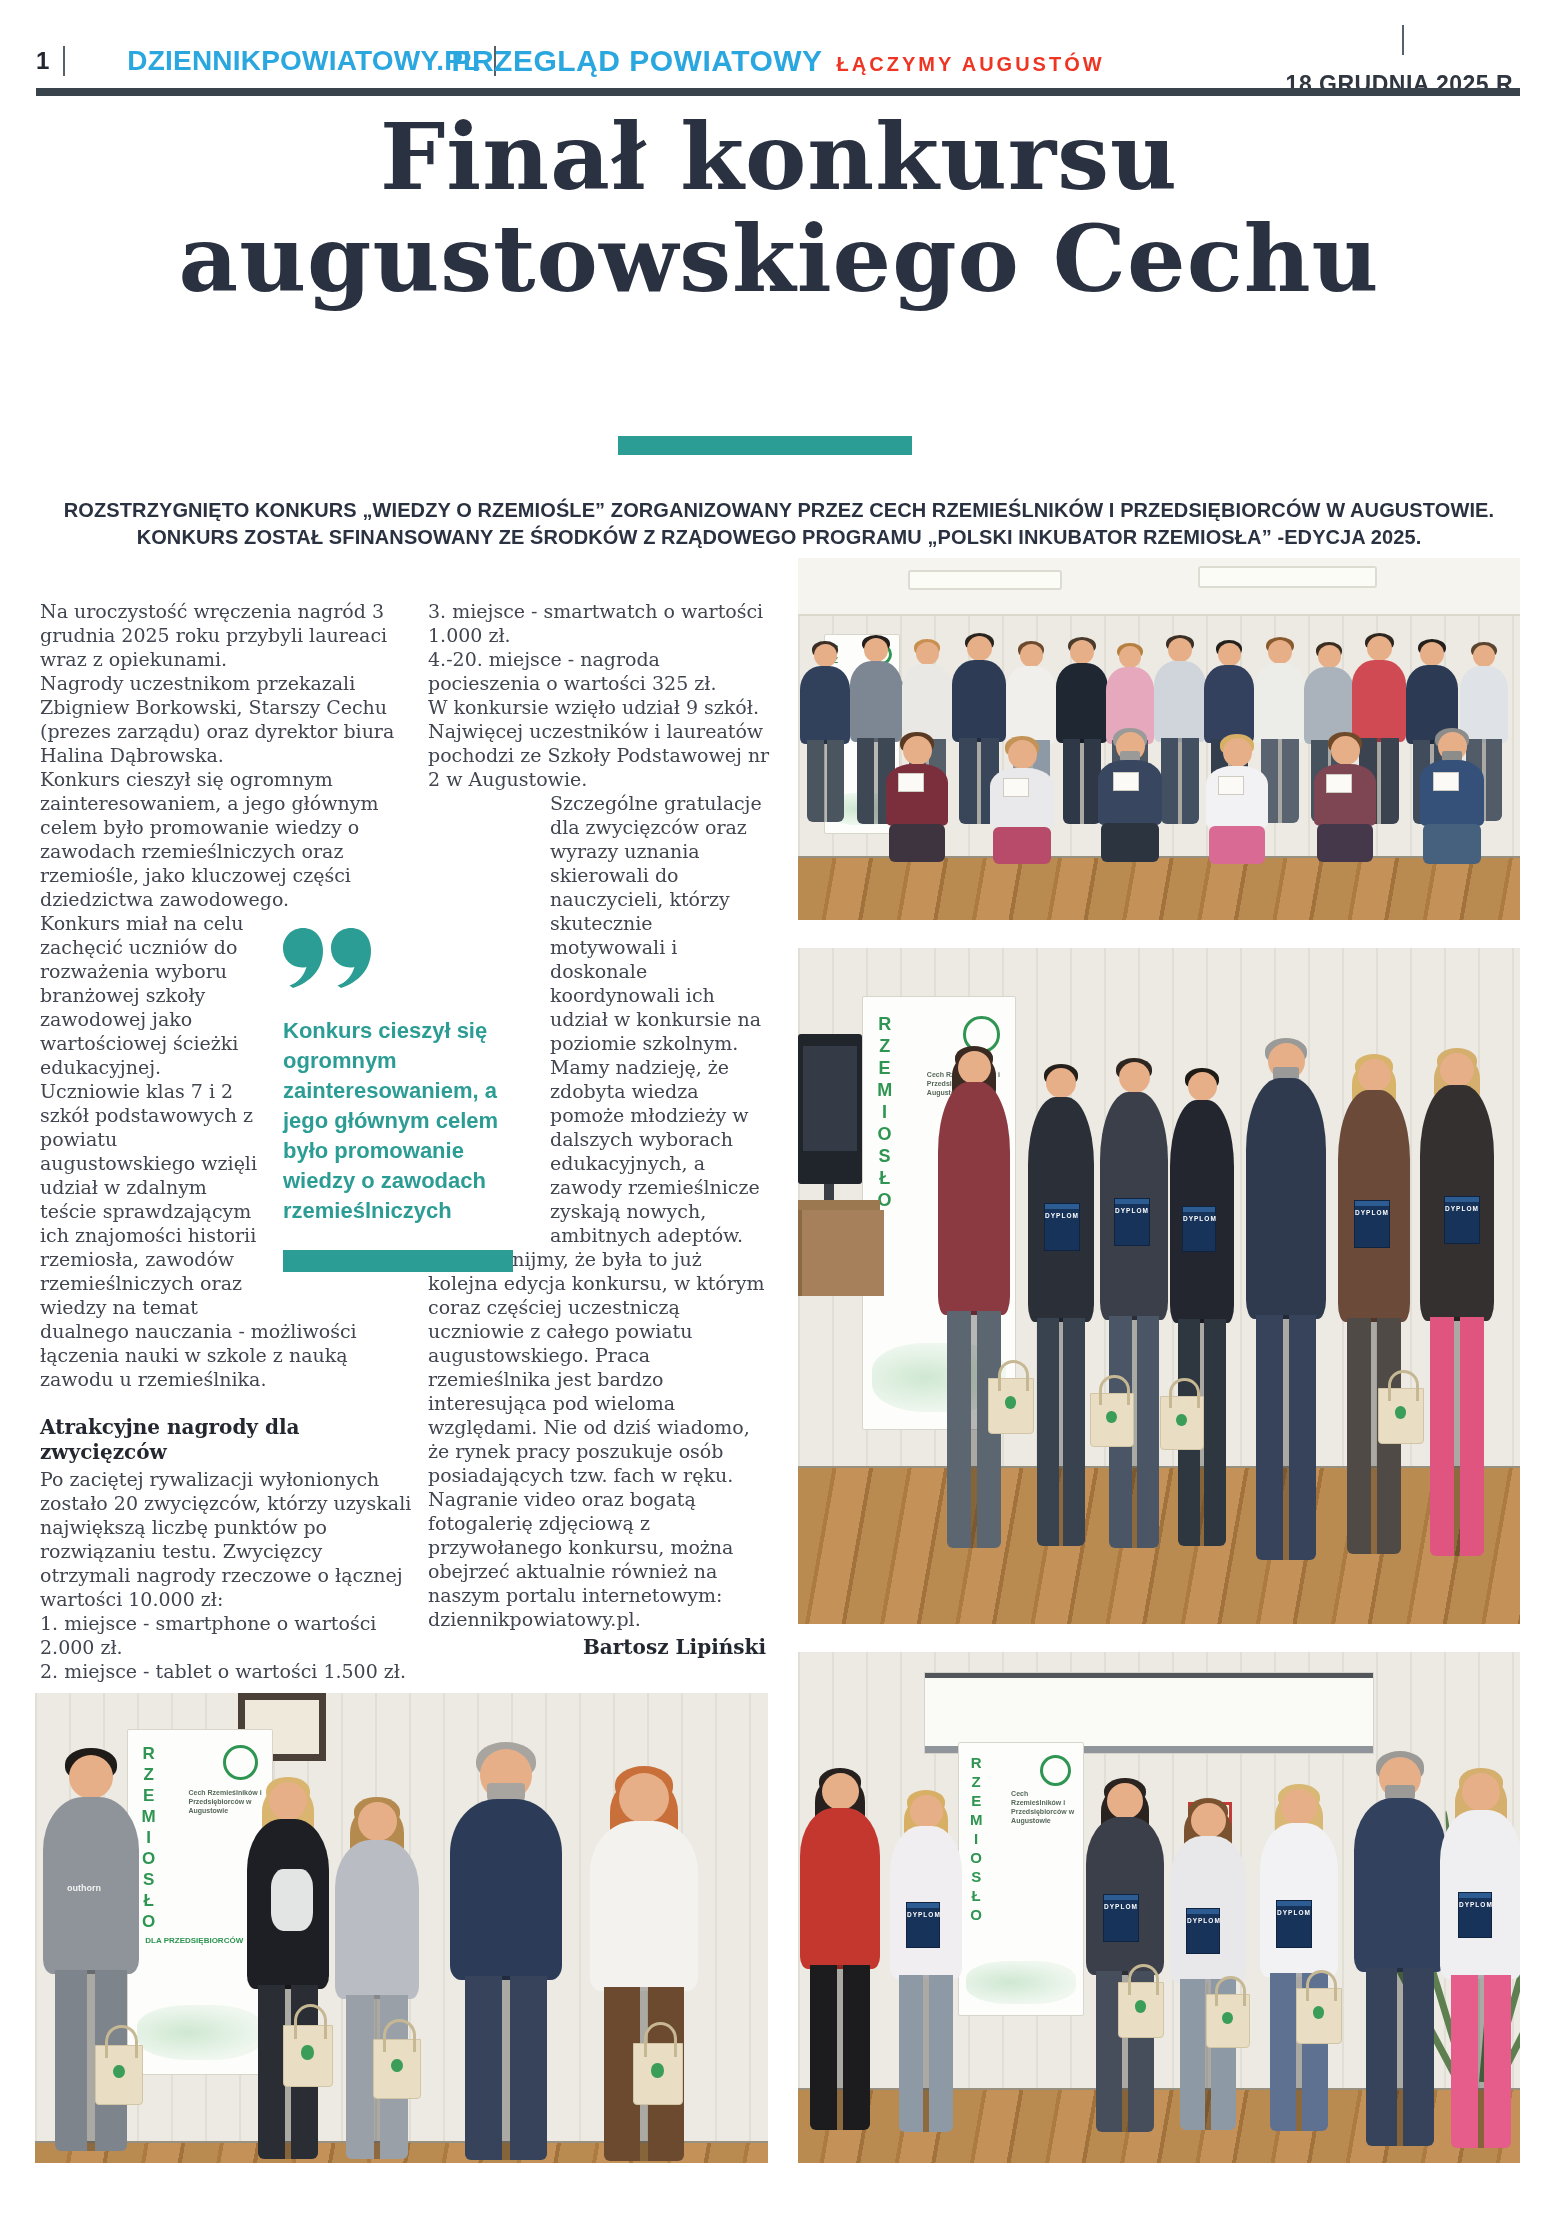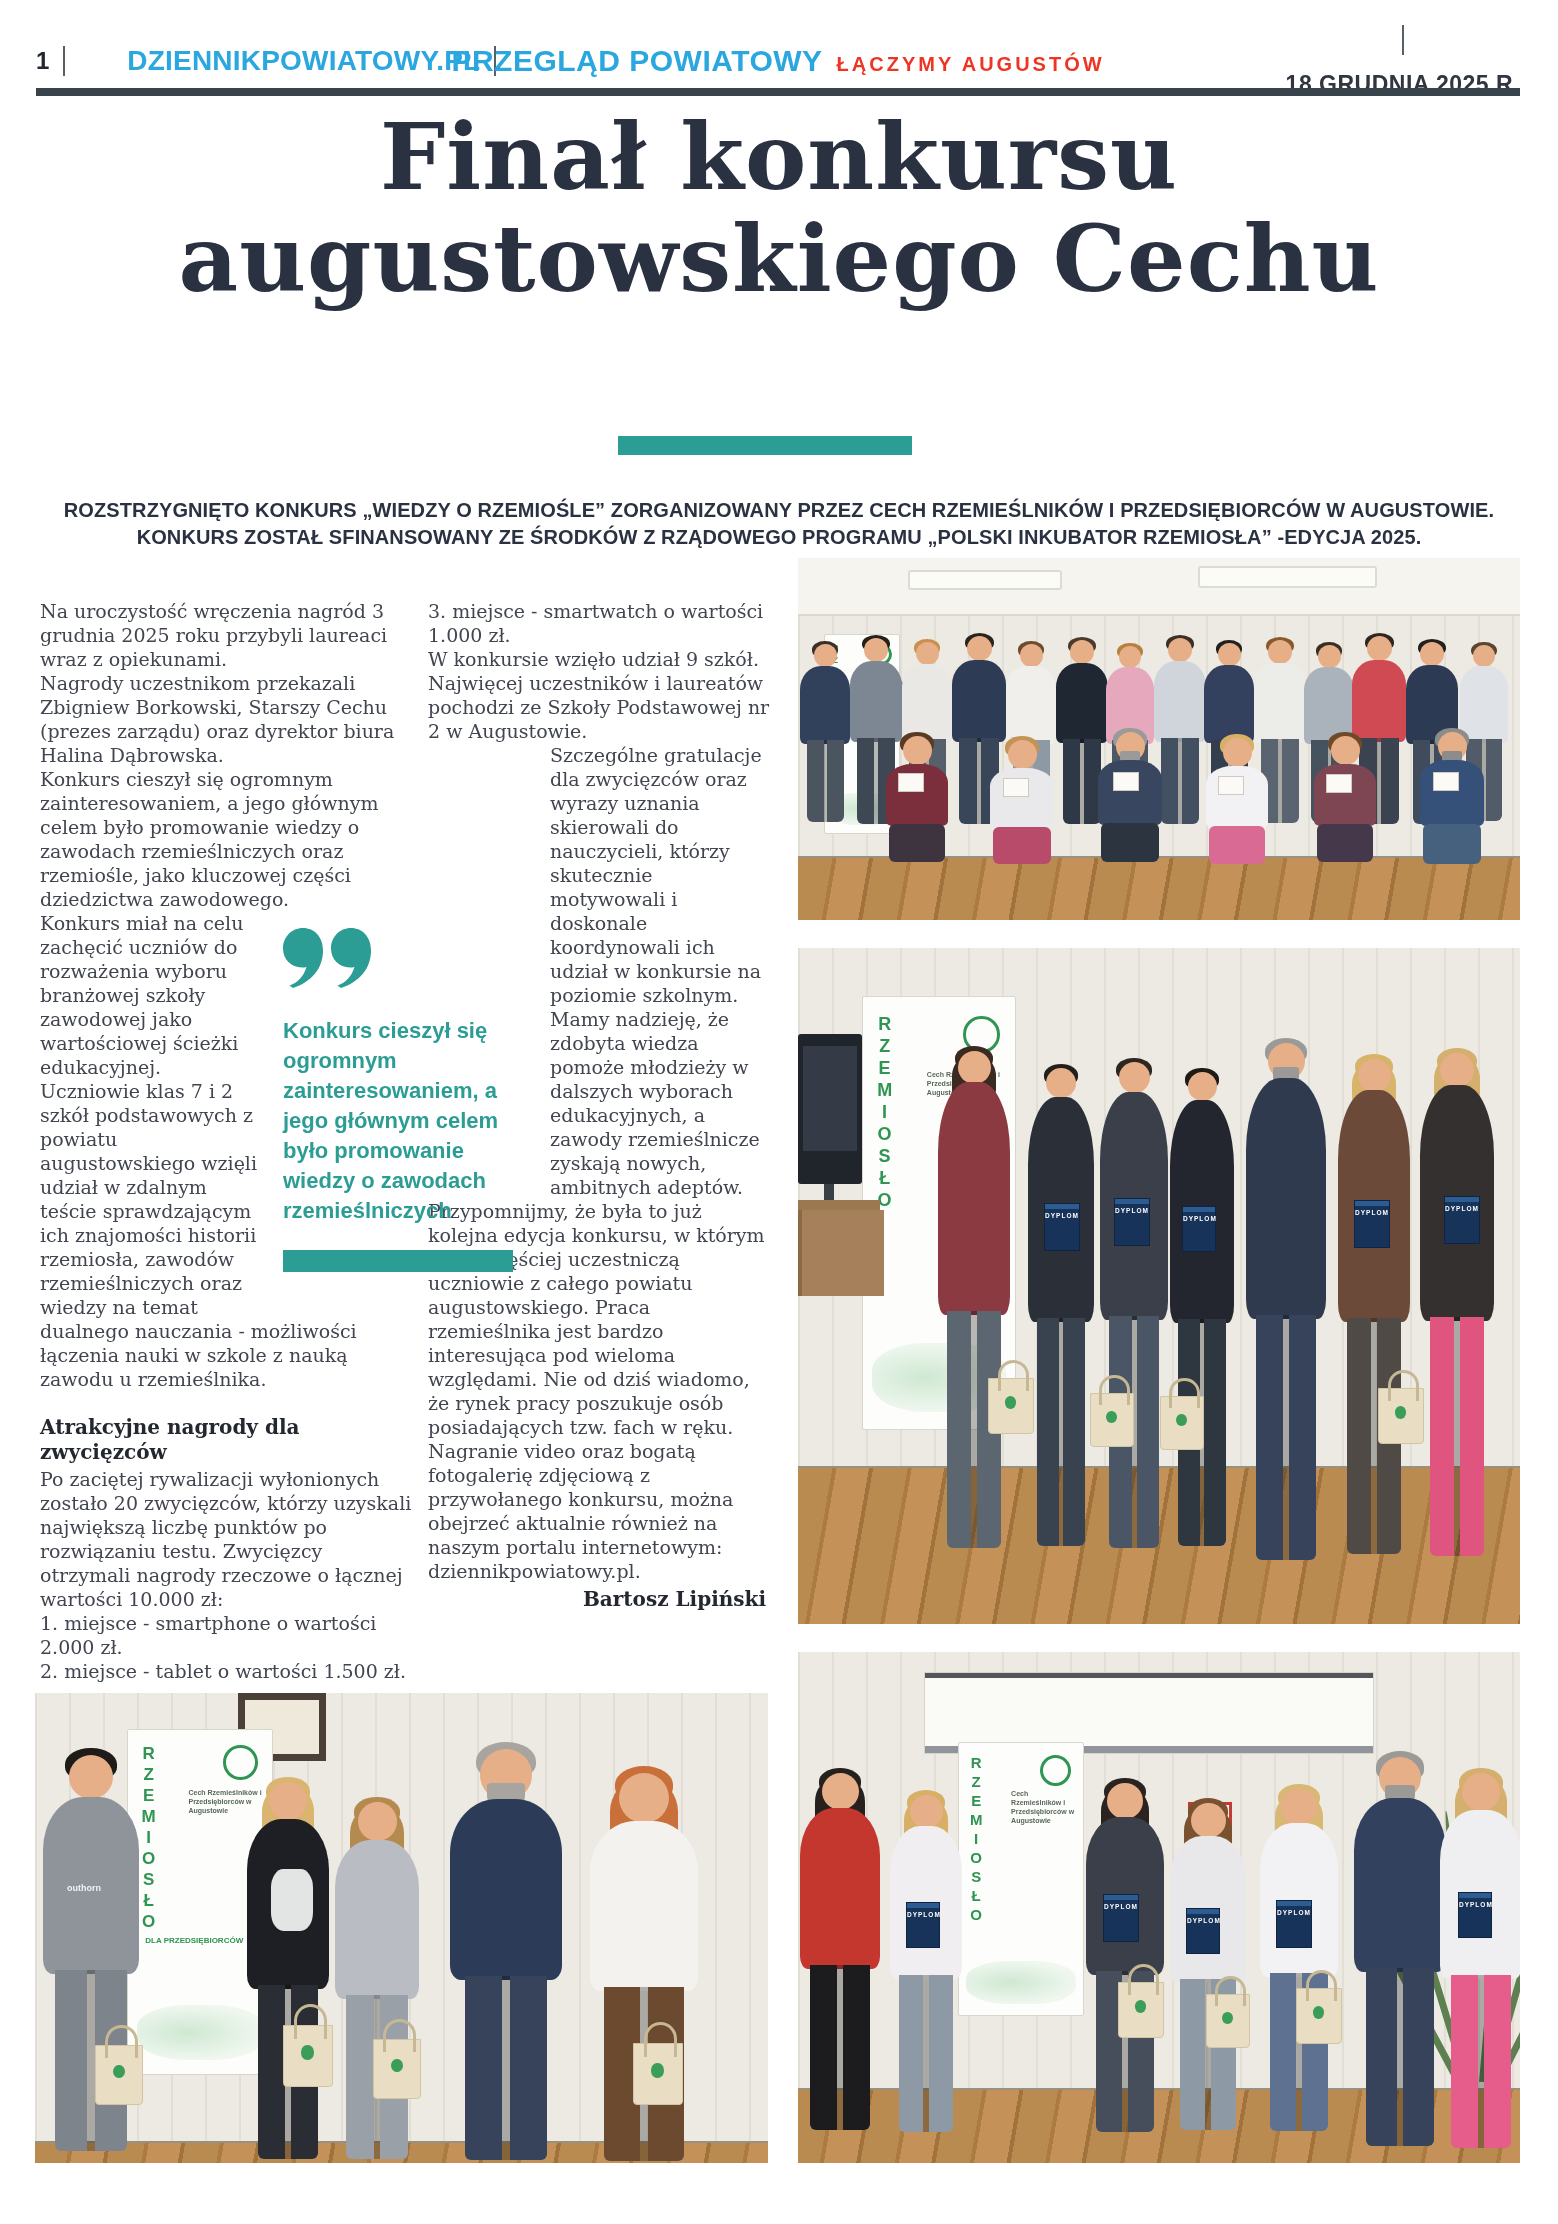--- a/index.html
+++ b/index.html
@@ -97,20 +97,21 @@
     <p><span class="spacer-r"></span><span>Konkurs miał na celu zachęcić uczniów do rozważenia wyboru branżowej szkoły zawodowej jako wartościowej ścieżki edukacyjnej.</span></p>
     <p>Uczniowie klas 7 i 2 szkół podstawowych z powiatu augustowskiego wzięli udział w zdalnym teście sprawdzającym ich znajomości historii rzemiosła, zawodów rzemieślniczych oraz wiedzy na temat dualnego nauczania - możliwości łączenia nauki w szkole z nauką zawodu u rzemieślnika.</p>
     <div class="subhead">Atrakcyjne nagrody dla zwycięzców</div>
     <p>Po zaciętej rywalizacji wyłonionych zostało 20 zwycięzców, którzy uzyskali największą liczbę punktów po rozwiązaniu testu. Zwycięzcy otrzymali nagrody rzeczowe o łącznej wartości 10.000 zł:</p>
     <p>1. miejsce - smartphone o wartości 2.000 zł.</p>
     <p>2. miejsce - tablet o wartości 1.500 zł.</p>
   </div>
 
   <div class="col" id="col2">
     <p>3. miejsce - smartwatch o wartości 1.000 zł.</p>
+    <p>4.-20. miejsce - nagroda pocieszenia o wartości 325 zł.</p>
     <p>W konkursie wzięło udział 9 szkół. Najwięcej uczestników i laureatów pochodzi ze Szkoły Podstawowej nr 2 w Augustowie.</p>
     <p><span class="spacer-l"></span><span>Szczególne gratulacje dla zwycięzców oraz wyrazy uznania skierowali do nauczycieli, którzy skutecznie motywowali i doskonale koordynowali ich udział w konkursie na poziomie szkolnym. Mamy nadzieję, że zdobyta wiedza pomoże młodzieży w dalszych wyborach edukacyjnych, a zawody rzemieślnicze zyskają nowych, ambitnych adeptów.</span></p>
     <p>Przypomnijmy, że była to już kolejna edycja konkursu, w którym coraz częściej uczestniczą uczniowie z całego powiatu augustowskiego. Praca rzemieślnika jest bardzo interesująca pod wieloma względami. Nie od dziś wiadomo, że rynek pracy poszukuje osób posiadających tzw. fach w ręku. Nagranie video oraz bogatą fotogalerię zdjęciową z przywołanego konkursu, można obejrzeć aktualnie również na naszym portalu internetowym: dziennikpowiatowy.pl.</p>
     <div class="byline">Bartosz Lipiński</div>
   </div>
 
   <div class="pq">
     <svg width="90" height="60" viewBox="0 0 90 60" fill="#2C9D94" xmlns="http://www.w3.org/2000/svg">
       <path d="M20 0C8.5 0 0 9 0 20.5 0 31 8 39.5 19 39.5c1.5 0 3-.2 4.4-.6C21 48 15 54.5 6.5 57.5l3.5 2.5C28 54 40 41 40 22.5 40 9 31.5 0 20 0Z"></path>
       <path transform="translate(48 0)" d="M20 0C8.5 0 0 9 0 20.5 0 31 8 39.5 19 39.5c1.5 0 3-.2 4.4-.6C21 48 15 54.5 6.5 57.5l3.5 2.5C28 54 40 41 40 22.5 40 9 31.5 0 20 0Z"></path>

